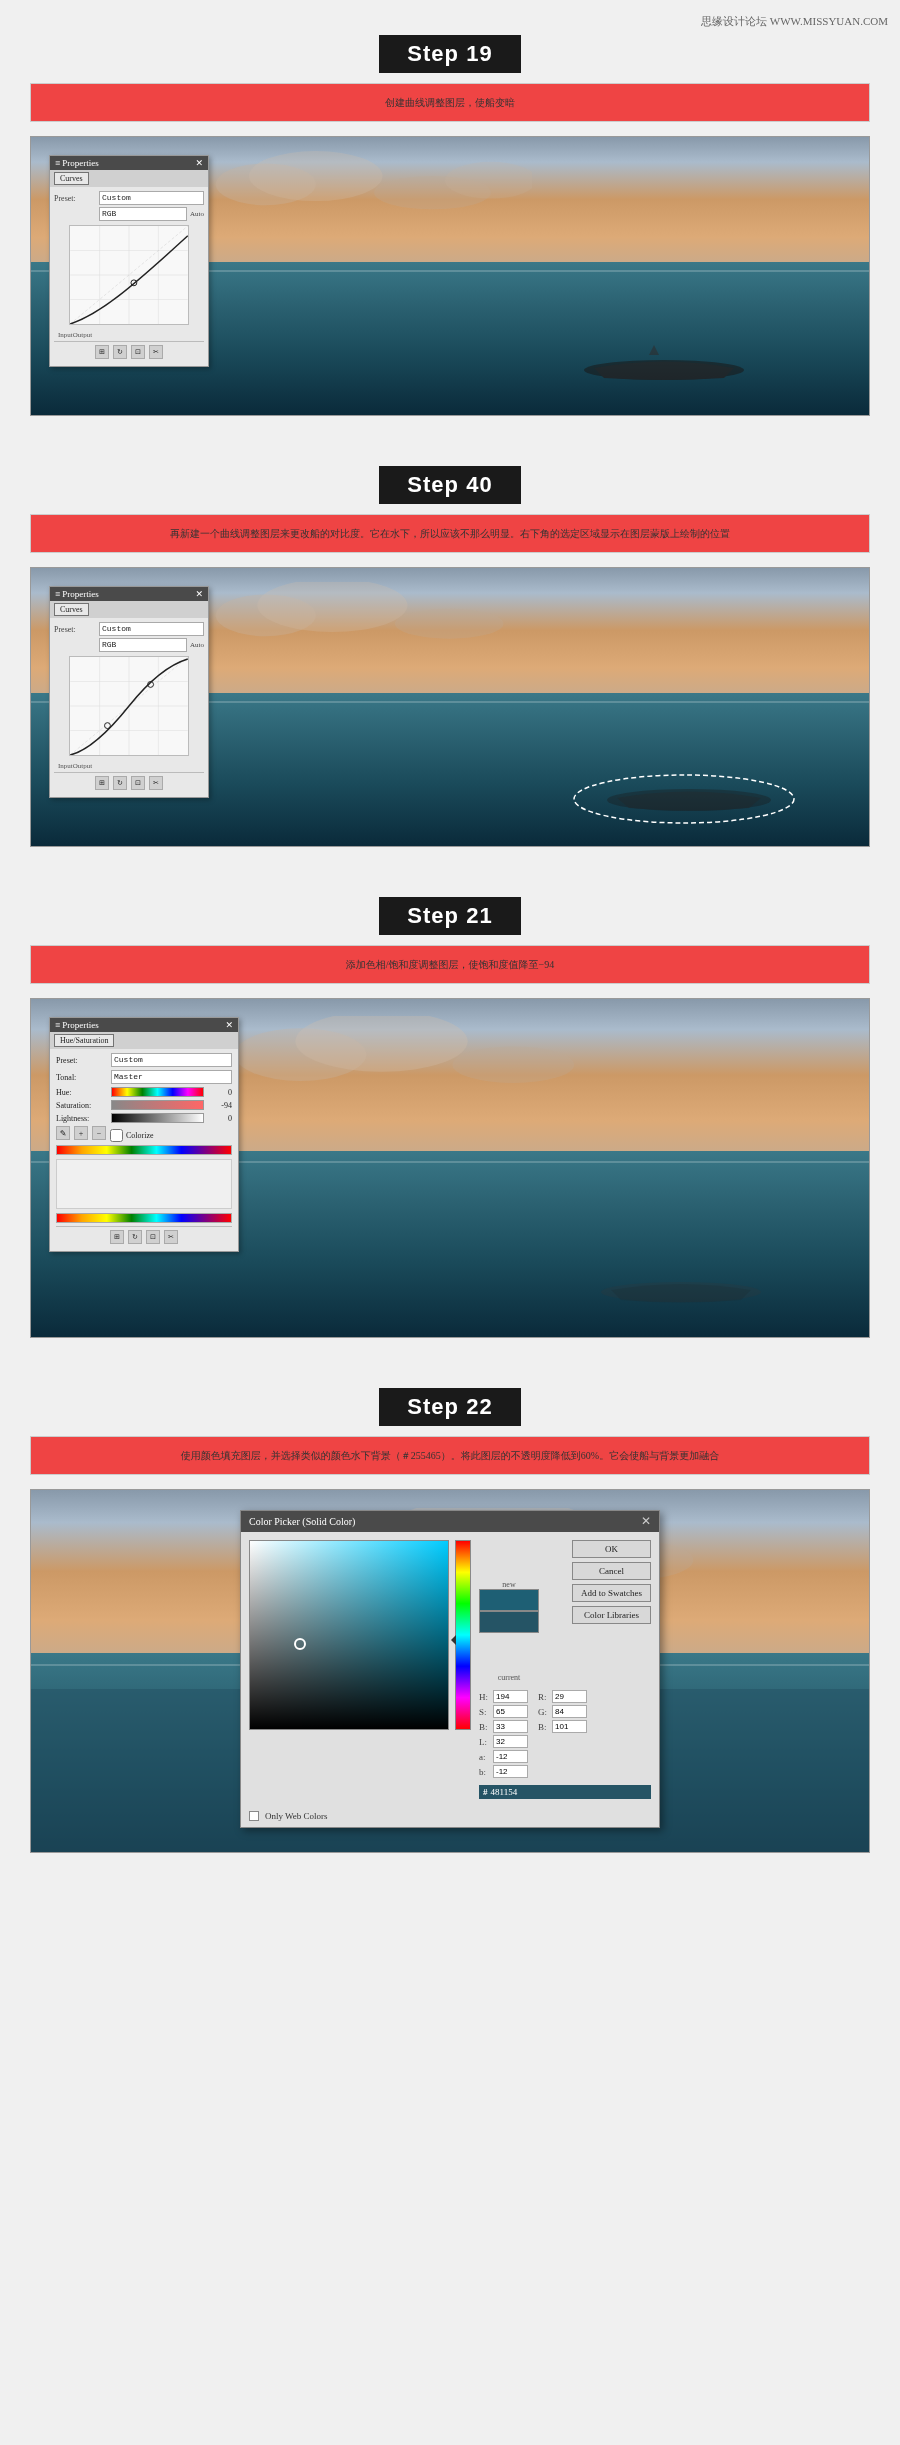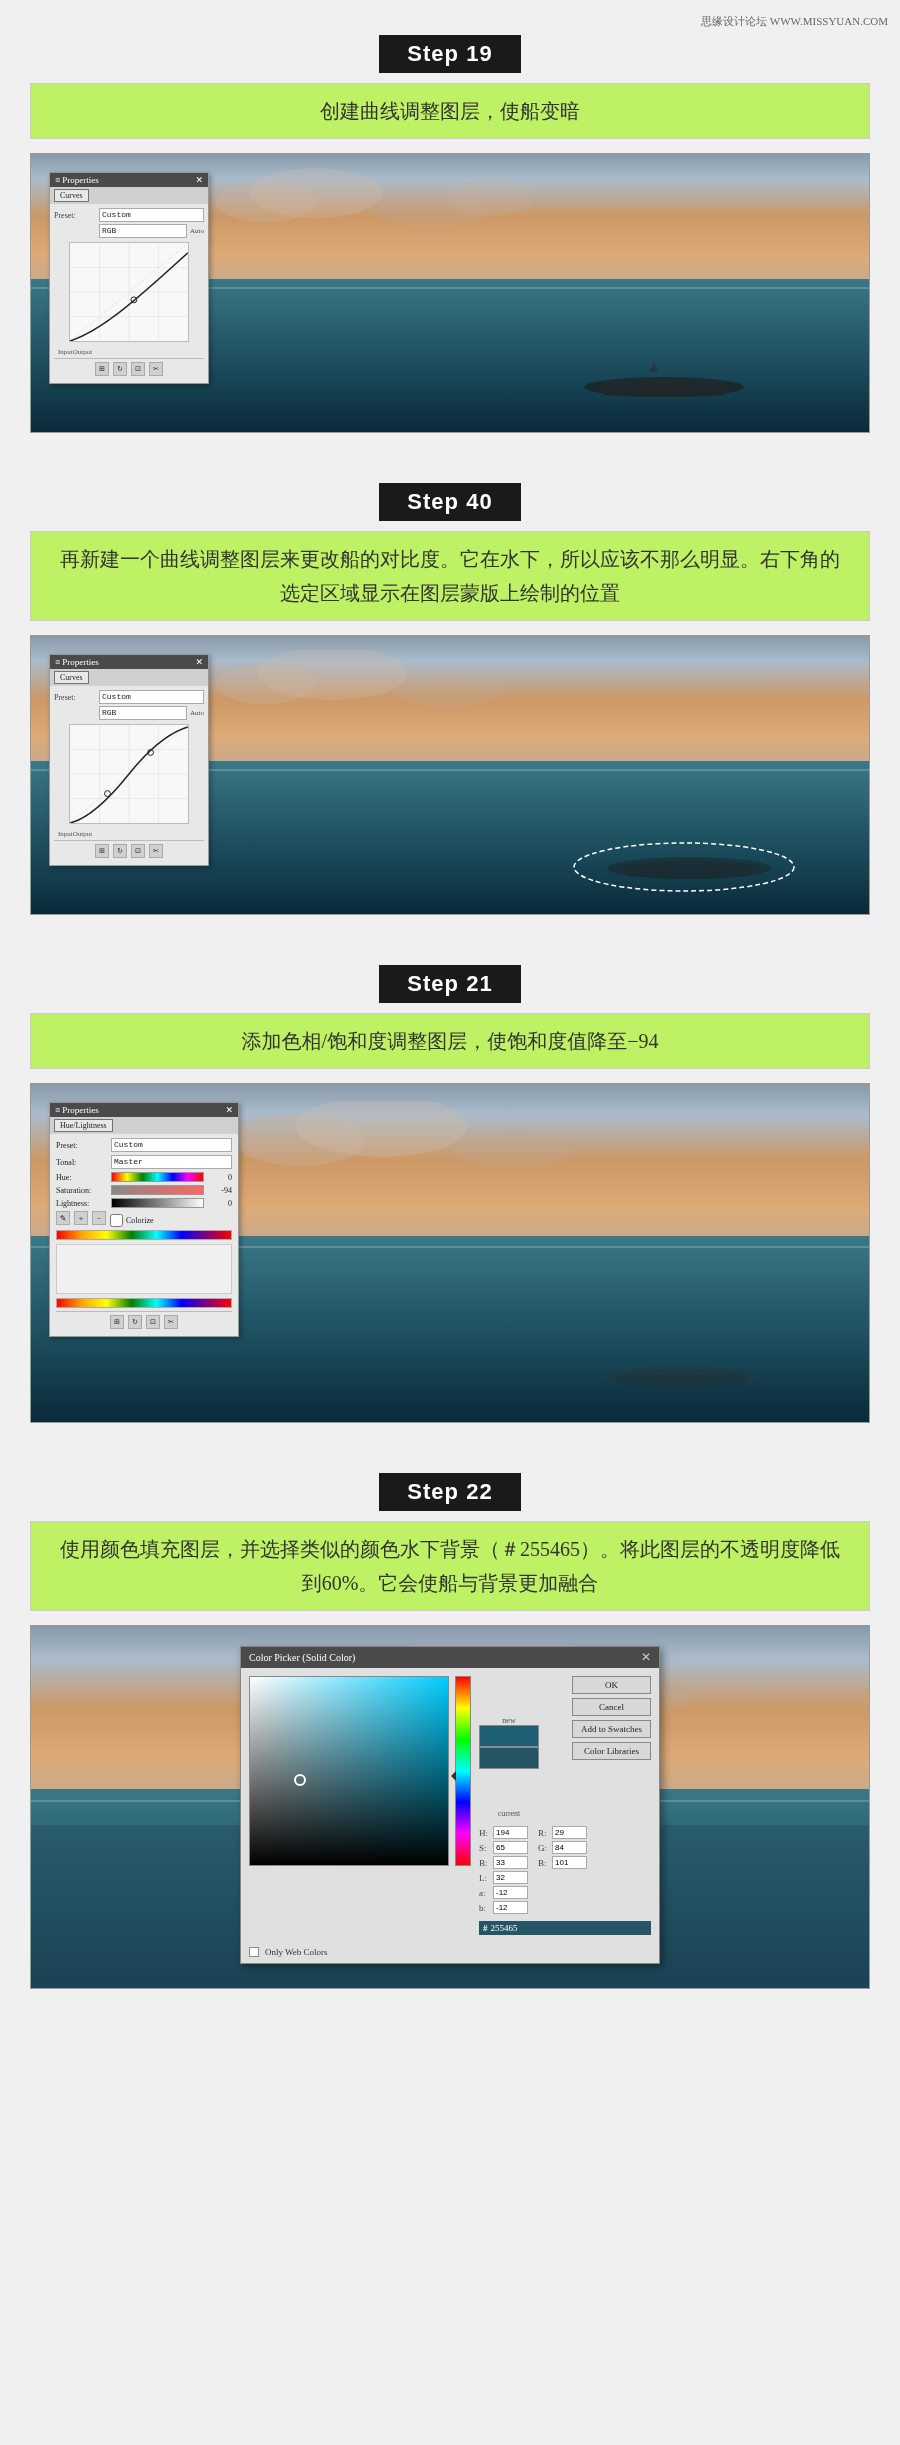--- a/index.html
+++ b/index.html
@@ -38,25 +38,25 @@
       background: #1a1a1a;
       color: #fff;
       font-size: 22px;
       font-weight: bold;
       padding: 6px 28px;
       font-family: Arial, sans-serif;
       letter-spacing: 1px;
     }
 
     .step-description {
-      background: #bef264;
+      background: #ef4444;
       border: 1px solid #ccc;
       padding: 10px 20px;
       text-align: center;
-      font-size: 20px;
+      font-size: 10px;
       color: #333;
       line-height: 1.7;
       margin-bottom: 14px;
     }
 
     .step-image-container {
       position: relative;
       width: 100%;
       height: 280px;
       overflow: hidden;
@@ -765,21 +765,21 @@
           <path d="M17 28 Q87 16 157 28 L147 38 Q87 43 27 38 Z" fill="#2a2525" opacity="0.55"></path>
         </svg>
       </div>
 
       <div class="hue-panel">
         <div class="props-titlebar">
           <span>≡ Properties</span>
           <span>✕</span>
         </div>
         <div class="props-tabs">
-          <span class="props-tab-active">Hue/Lightness</span>
+          <span class="props-tab-active">Hue/Saturation</span>
         </div>
         <div class="hue-body">
           <div class="hue-row">
             <span class="hue-label">Preset:</span>
             <div class="props-select" style="flex:1;">Custom</div>
           </div>
           <div class="hue-row">
             <span class="hue-label">Tonal:</span>
             <div class="props-select" style="flex:1;">Master</div>
           </div>
@@ -926,21 +926,21 @@
                 </div>
                 <div class="cp-field-row">
                   <span class="cp-field-label">B:</span>
                   <input class="cp-field-input" value="101" style="">
                 </div>
               </div>
             </div>
 
             <div class="cp-hex-row">
               <span class="cp-hex-label">#</span>
-              <span class="cp-hex-val">255465</span>
+              <span class="cp-hex-val">481154</span>
             </div>
 
           </div>
         </div>
 
         <div class="cp-footer">
           <div class="cp-checkbox"></div>
           <span class="cp-footer-label">Only Web Colors</span>
         </div>
       </div>

